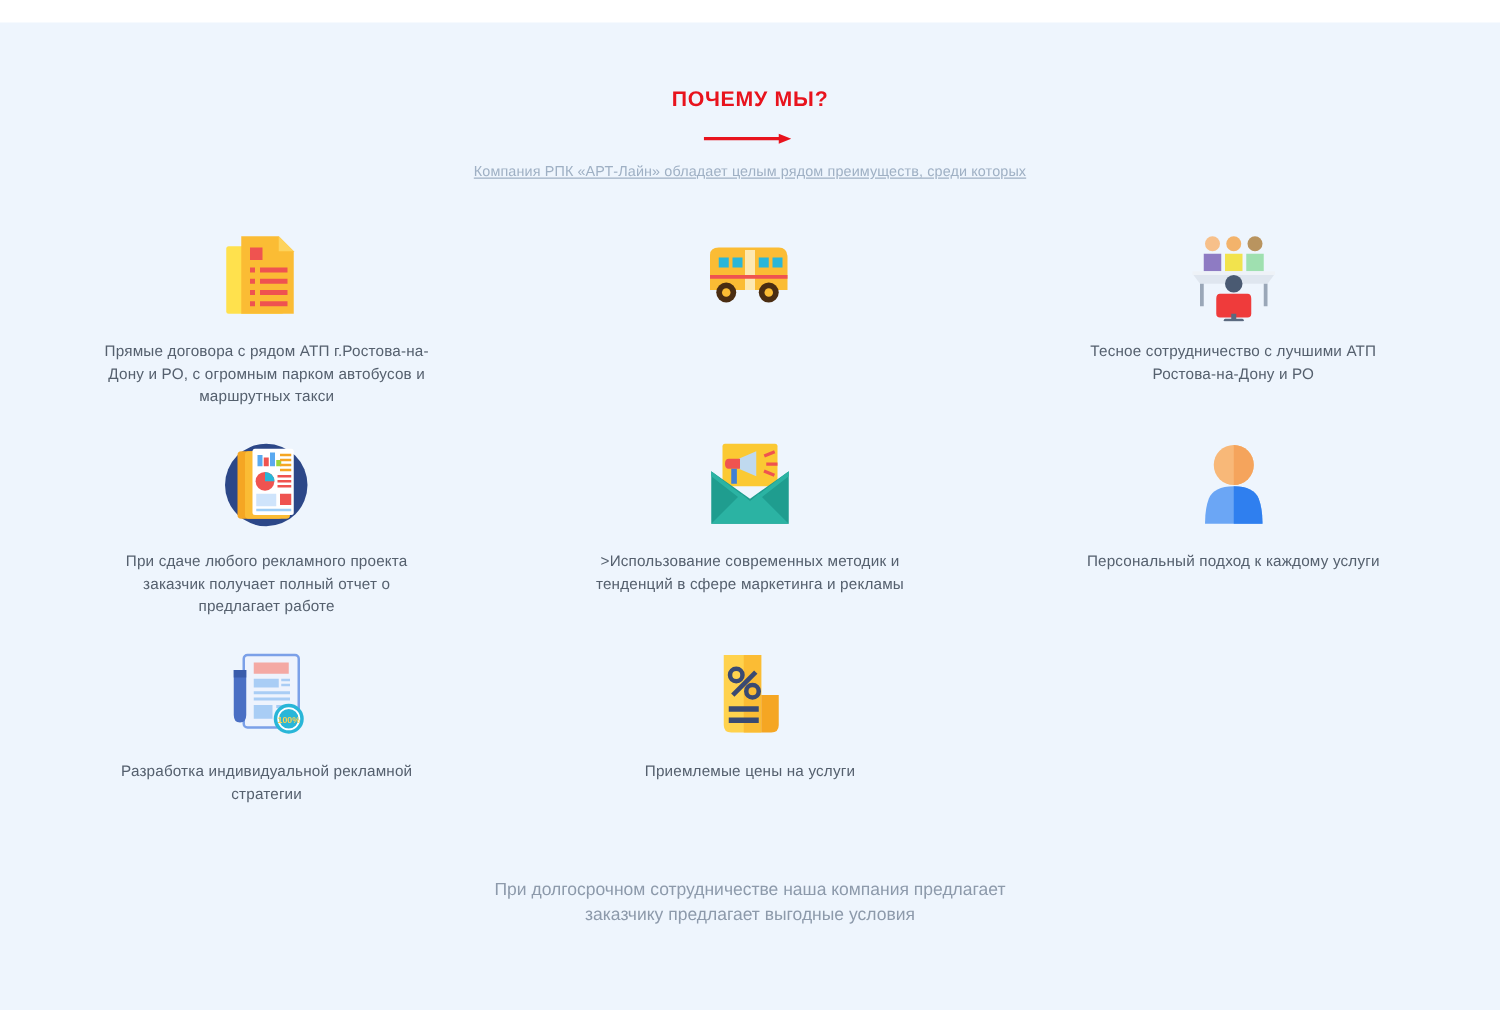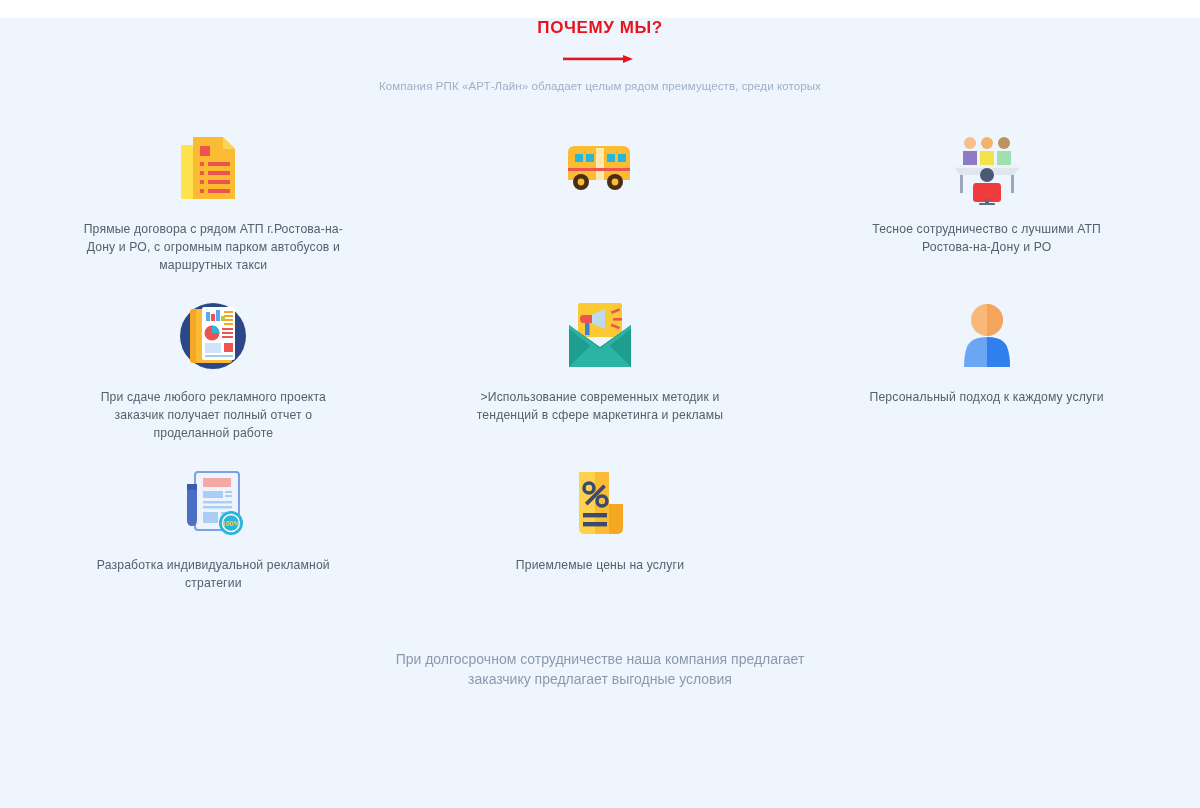--- a/index.html
+++ b/index.html
@@ -26,20 +26,21 @@
   .section {
     position: absolute;
     top: 18px; left: 0;
     width: 1200px;
     height: 790px;
     background: #eef5fd;
   }
   .section-inner {
     width: 1160px;
     margin: 0 auto;
+    padding-top: 52px;
   }
   .sec-title {
     text-align: center;
     color: #e8131d;
     font-size: 17px;
     font-weight: bold;
     letter-spacing: 0.6px;
     font-family: "Liberation Sans", sans-serif;
   }
   .divider {
@@ -50,20 +51,21 @@
     height: 10px;
   }
   .divider svg { display: block; }
   .sec-sub {
     text-align: center;
     color: #9fb0c4;
     font-size: 11.5px;
     margin-top: 16px;
     letter-spacing: 0.1px;
     font-family: "Liberation Sans", sans-serif;
+    text-decoration: underline;
   }
   .grid {
     margin-top: 30px;
     display: flex;
     flex-wrap: wrap;
   }
   .cell {
     width: 33.3333%;
     padding: 0 20px;
     margin-bottom: 16px;
@@ -210,21 +212,21 @@
                   <rect x="45" y="32" width="11" height="2"></rect>
                 <rect x="45" y="36" width="11" height="2"></rect>
               </g>
               <rect x="28" y="43" width="16" height="10" fill="#cfe4fb"></rect>
               <rect x="47" y="43" width="9" height="9" fill="#ef5350"></rect>
               <g fill="#9ccdf6">
                 <rect x="28" y="55" width="28" height="2"></rect>
               </g>
             </svg>
           </div>
-          <div class="cell-text">При сдаче любого рекламного проекта заказчик получает полный отчет о проделанной работе</div>
+          <div class="cell-text">При сдаче любого рекламного проекта заказчик получает полный отчет о предлагает работе</div>
         </div>
 
         <div class="cell">
           <div class="cell-icon">
             <svg width="78" height="70" viewBox="0 0 78 70">
               <rect x="17" y="2" width="44" height="34" rx="2" fill="#fbc933"></rect>
               <g fill="#ef5350">
                 <rect x="50" y="9" width="9" height="2.6" transform="rotate(-22 54 10)"></rect>
                 <rect x="52" y="17" width="9" height="2.6"></rect>
                 <rect x="50" y="24" width="9" height="2.6" transform="rotate(22 54 25)"></rect>

